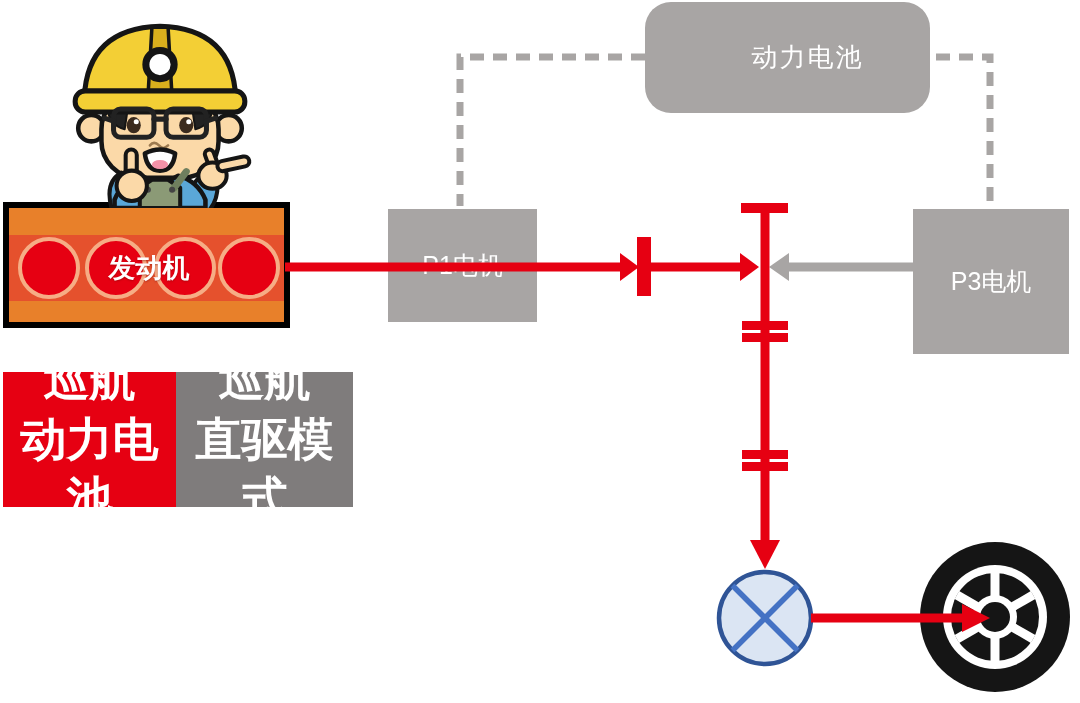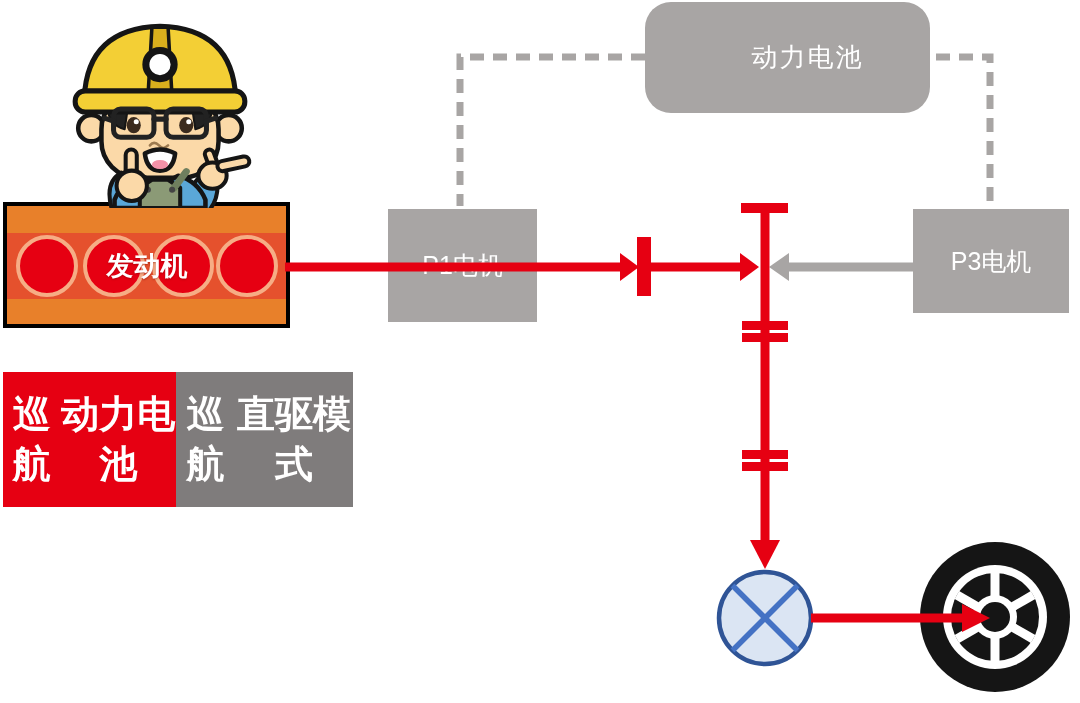--- a/index.html
+++ b/index.html
@@ -19,40 +19,40 @@
   body{font-family:"Liberation Sans","DejaVu Sans",sans-serif;}
   .stage{
     position:relative;width:1080px;height:703px;background:#fff;overflow:hidden;
   }
   .gbox{
     position:absolute;background:var(--connector-gray);color:var(--text-white);
     display:flex;align-items:center;justify-content:center;
   }
   .battery{left:645px;top:2px;width:245px;height:111px;border-radius:26px;font-size:26px;letter-spacing:2px;padding-left:40px;}
   .p1{left:388px;top:209px;width:149px;height:113px;font-size:25px;}
-  .p3{left:913px;top:209px;width:156px;height:104px;font-size:25px;}
+  .p3{left:913px;top:209px;width:156px;height:145px;font-size:25px;}
   .engine{
     position:absolute;left:3px;top:202px;width:287px;height:126px;
-    background:var(--engine-body-orange);border:4px solid #000000;box-sizing:border-box;
+    background:var(--engine-body-orange);border:6px solid #000000;box-sizing:border-box;
   }
   .engine-band{position:absolute;left:0;right:0;top:27px;height:66px;background:var(--engine-band-red);}
   .cyl{
     position:absolute;top:29px;width:54px;height:54px;border-radius:50%;
     background:var(--accent-red);border:4px solid var(--cylinder-ring);
   }
   .cyl.c1{left:9px;} .cyl.c2{left:76px;} .cyl.c3{left:145px;} .cyl.c4{left:209px;}
   .engine-label{
     position:absolute;left:140px;top:60px;transform:translate(-50%,-50%);
     color:var(--text-white);font-size:27px;font-weight:700;white-space:nowrap;
     text-shadow:0 1px 2px rgba(120,0,0,.45);z-index:3;
   }
   .mode{
     position:absolute;top:372px;height:135px;color:var(--text-white);
-    display:flex;align-items:center;justify-content:center;
-    font-size:38px;font-weight:600;line-height:1.3;text-align:center;
+    display:flex;flex-direction:column;align-items:center;justify-content:center;
+    font-size:46px;font-weight:600;line-height:1.3;text-align:center;
   }
   .mode-active{left:3px;width:173px;background:var(--accent-red);}
   .mode-inactive{left:176px;width:177px;background:var(--mode-inactive-gray);}
   .overlay{position:absolute;left:0;top:0;z-index:2;}
   .mascot{position:absolute;left:58px;top:2px;z-index:1;}
   .dash{fill:none;stroke:var(--connector-gray);stroke-width:7;stroke-dasharray:14 9;}
   .gline{stroke:var(--connector-gray);stroke-width:9;}
   .gfill{fill:var(--connector-gray);}
   .rline{stroke:var(--accent-red);stroke-width:9;}
   .rfill{fill:var(--accent-red);}

